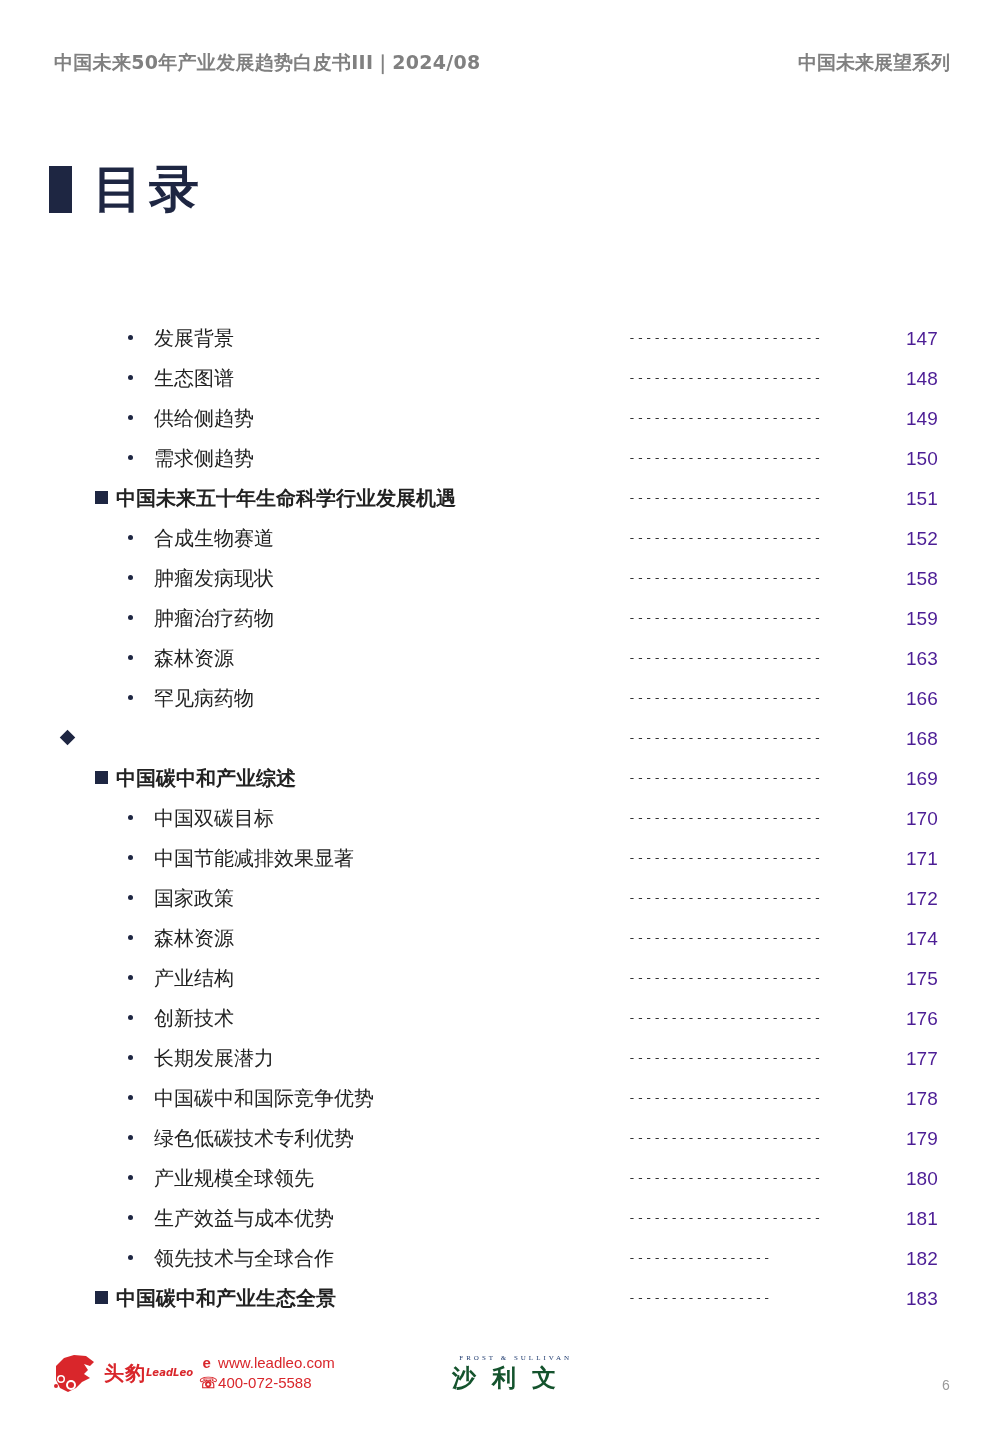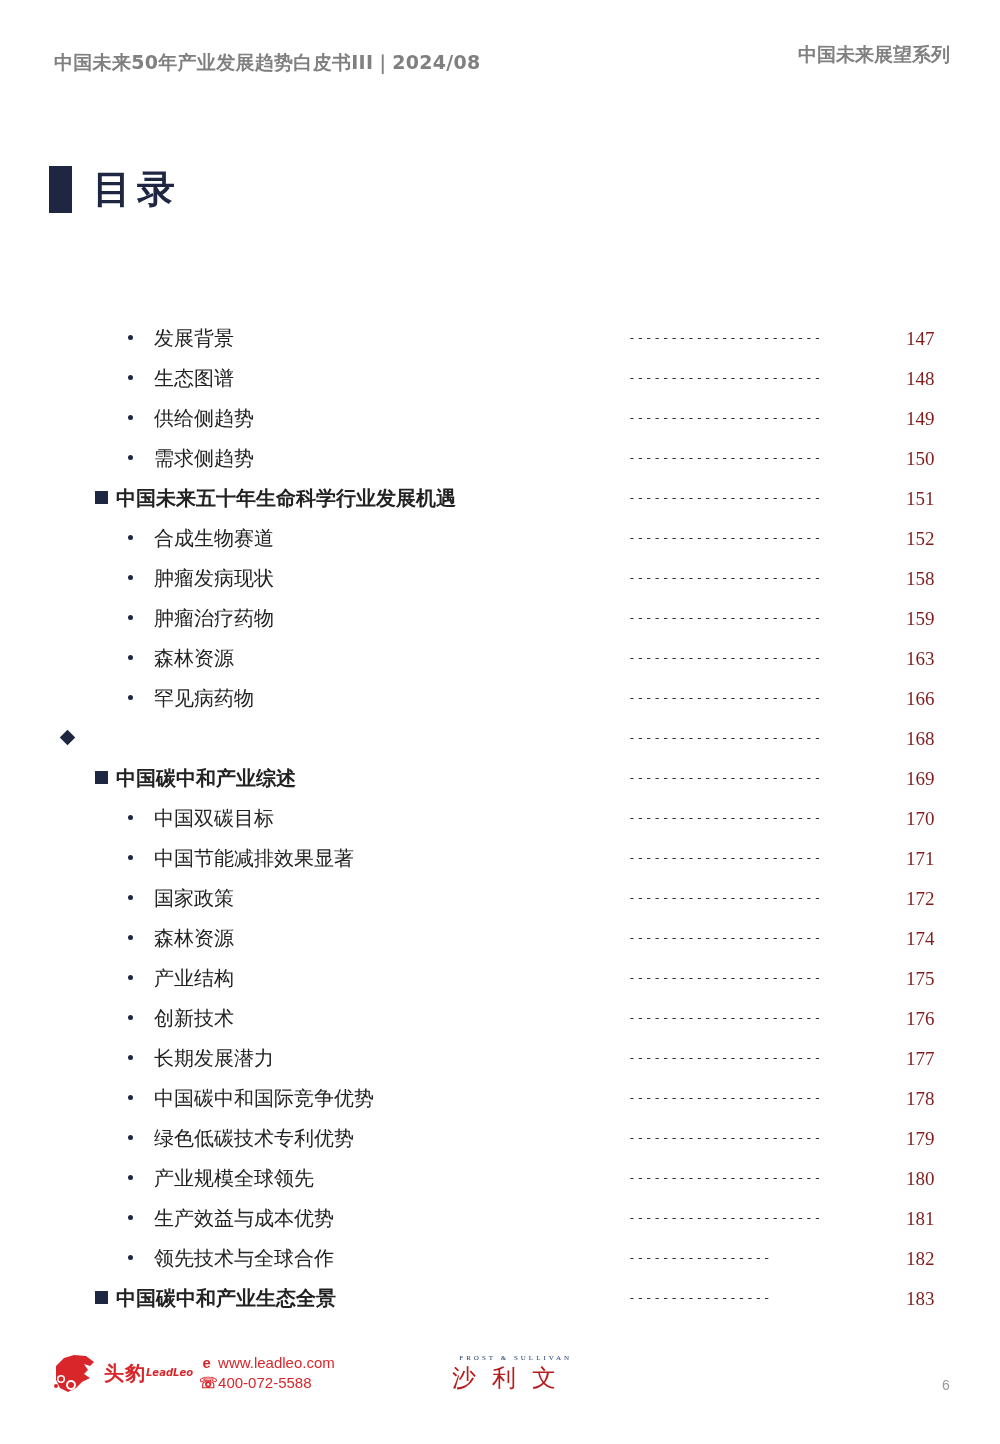--- a/index.html
+++ b/index.html
@@ -7,33 +7,33 @@
       width: 1000px; height: 1444px; position: relative; overflow: hidden;
       font-family: "DejaVu Sans", "Liberation Sans", sans-serif;
       color: #222;
     }
     .header-left {
       position: absolute; left: 54px; top: 50px;
       font-size: 19px; font-weight: bold; color: #808080; letter-spacing: 0.3px;
       white-space: nowrap;
     }
     .header-right {
-      position: absolute; right: 50px; top: 42px;
+      position: absolute; right: 50px; top: 50px;
       font-size: 19px; font-weight: bold; color: #808080; white-space: nowrap;
     }
     .title-wrap { position: absolute; left: 49px; top: 165px; height: 48px; display: flex; align-items: center; }
     .title-bar { width: 23px; height: 47px; background: #1e2642; }
-    .title-text { margin-left: 21px; font-size: 38px; font-weight: bold; color: #1e2642; letter-spacing: 6px; line-height: 48px; }
+    .title-text { margin-left: 21px; font-size: 50px; font-weight: bold; color: #1e2642; letter-spacing: 6px; line-height: 48px; }
 
     .toc { position: absolute; left: 0; top: 318px; width: 1000px; }
     .row { position: relative; height: 40px; width: 1000px; }
     .row .marker { position: absolute; top: 0; line-height: 40px; color: #1e2642; }
     .row .label { position: absolute; top: 0; line-height: 40px; font-size: 20px; white-space: nowrap; color: #222; }
     .row .leader { position: absolute; left: 628px; top: 0; line-height: 40px; font-family: "DejaVu Sans Mono", monospace; font-size: 13px; color: #333; letter-spacing: 0.6px; white-space: nowrap; }
-    .row .page { position: absolute; left: 906px; top: 0; line-height: 42px; font-family: Liberation Serif, serif; font-size: 19px; color: #7f1d1d; }
+    .row .page { position: absolute; left: 906px; top: 0; line-height: 42px; font-family: Liberation Sans, sans-serif; font-size: 19px; color: #4c1d95; }
 
     .lvl3 .marker { left: 128px; font-size: 14px; }
     .lvl3 .label { left: 154px; }
     .lvl2 .marker { left: 95px; font-size: 15px; }
     .lvl2 .label { left: 116px; font-weight: bold; }
     .lvl1 .marker { left: 62px; font-size: 18px; }
     .lvl1 .label { left: 88px; font-weight: bold; }
 
     .sq { display: inline-block; width: 13px; height: 13px; background: #1e2642; vertical-align: middle; margin-top: -3px; }
     .dot { display: inline-block; width: 5px; height: 5px; border-radius: 50%; background: #1e2642; vertical-align: middle; margin-top: -4px; }
@@ -43,21 +43,21 @@
     .leo-icon { width: 46px; height: 42px; }
     .leo-brand { margin-left: 8px; display: flex; flex-direction: row; align-items: center; }
     .leo-cn { font-size: 20px; font-weight: bold; color: #d9262b; line-height: 22px; letter-spacing: 1px; }
     .leo-en { font-size: 10px; font-style: italic; font-weight: bold; color: #d9262b; line-height: 12px; }
     .leo-contacts { margin-left: 6px; display: flex; flex-direction: column; }
     .leo-line { display: flex; align-items: center; font-family: "Liberation Sans", sans-serif; font-size: 15px; color: #d9262b; line-height: 20px; }
     .leo-line .ic { display: inline-block; width: 15px; text-align: center; font-weight: bold; margin-right: 4px; font-size: 15px; }
 
     .fs-logo { position: absolute; left: 432px; top: 1354px; width: 140px; text-align: right; }
     .fs-en { font-family: "Liberation Serif", serif; font-size: 7px; letter-spacing: 3px; color: #1e3a6e; line-height: 9px; }
-    .fs-cn { font-size: 24px; font-weight: normal; color: #b91c1c; letter-spacing: 16px; line-height: 30px; padding-left: 14px; }
+    .fs-cn { font-size: 24px; font-weight: bold; color: #14532d; letter-spacing: 16px; line-height: 30px; padding-left: 14px; }
 
     .page-num { position: absolute; left: 942px; top: 1377px; font-family: "Liberation Sans", sans-serif; font-size: 14px; color: #999; }
   </style>
 </head>
 <body>
 
 <div class="header-left">中国未来50年产业发展趋势白皮书III｜2024/08</div>
 <div class="header-right">中国未来展望系列</div>
 
 <div class="title-wrap">

